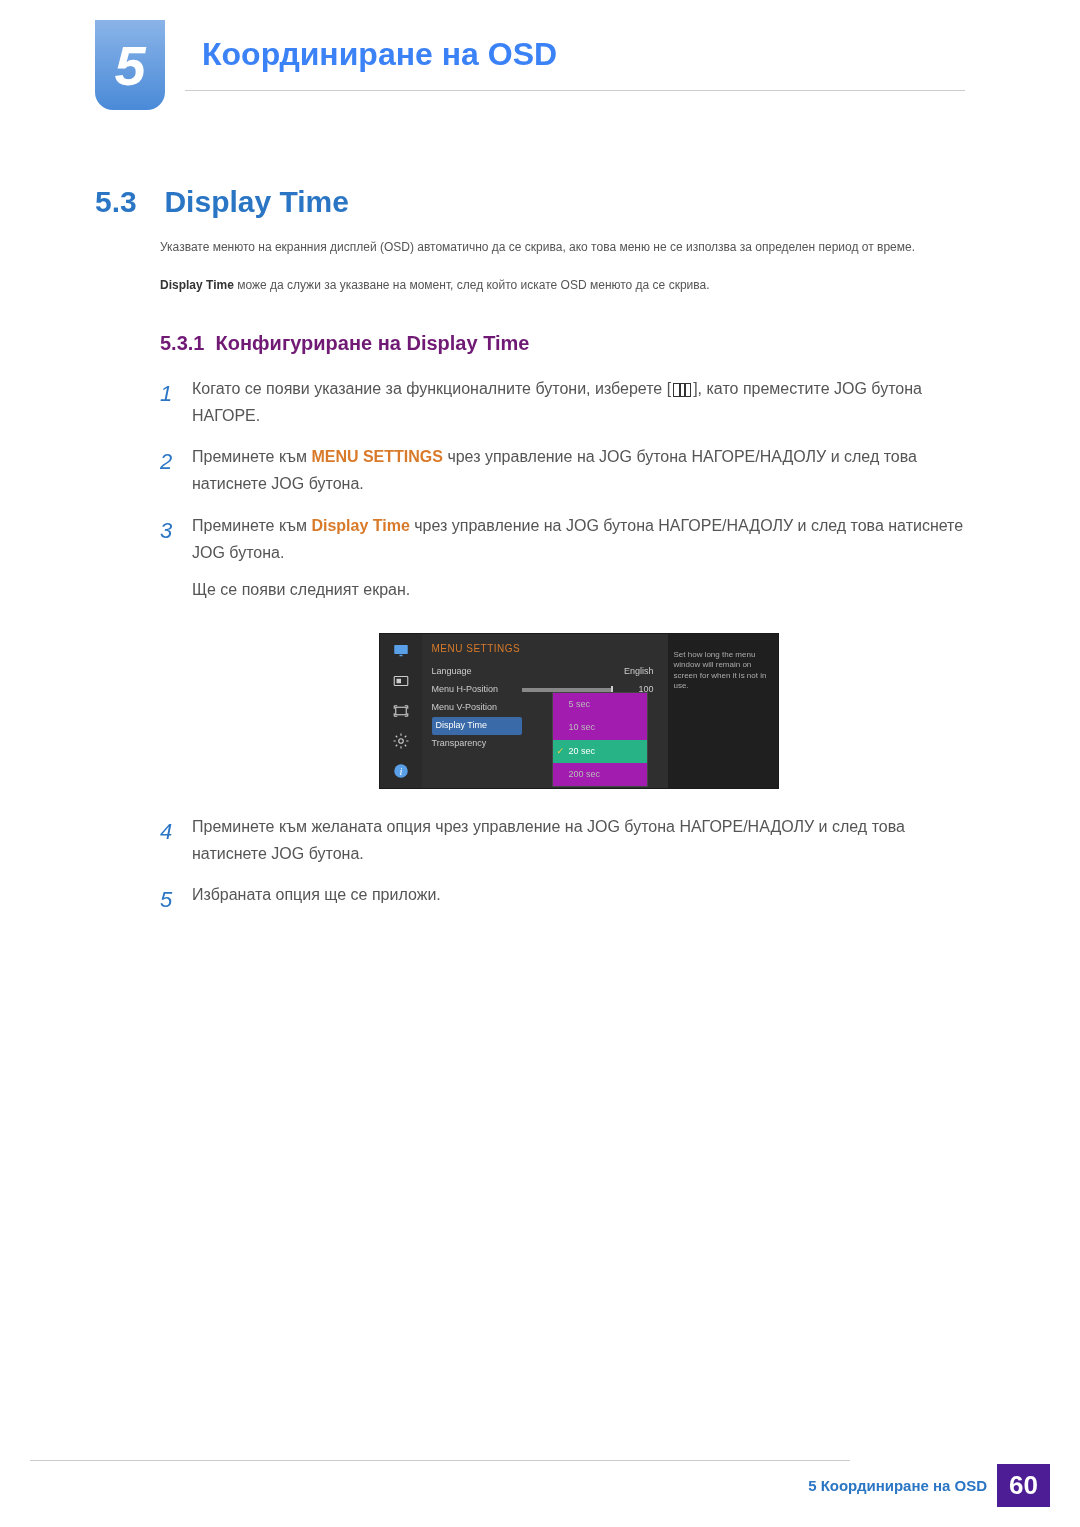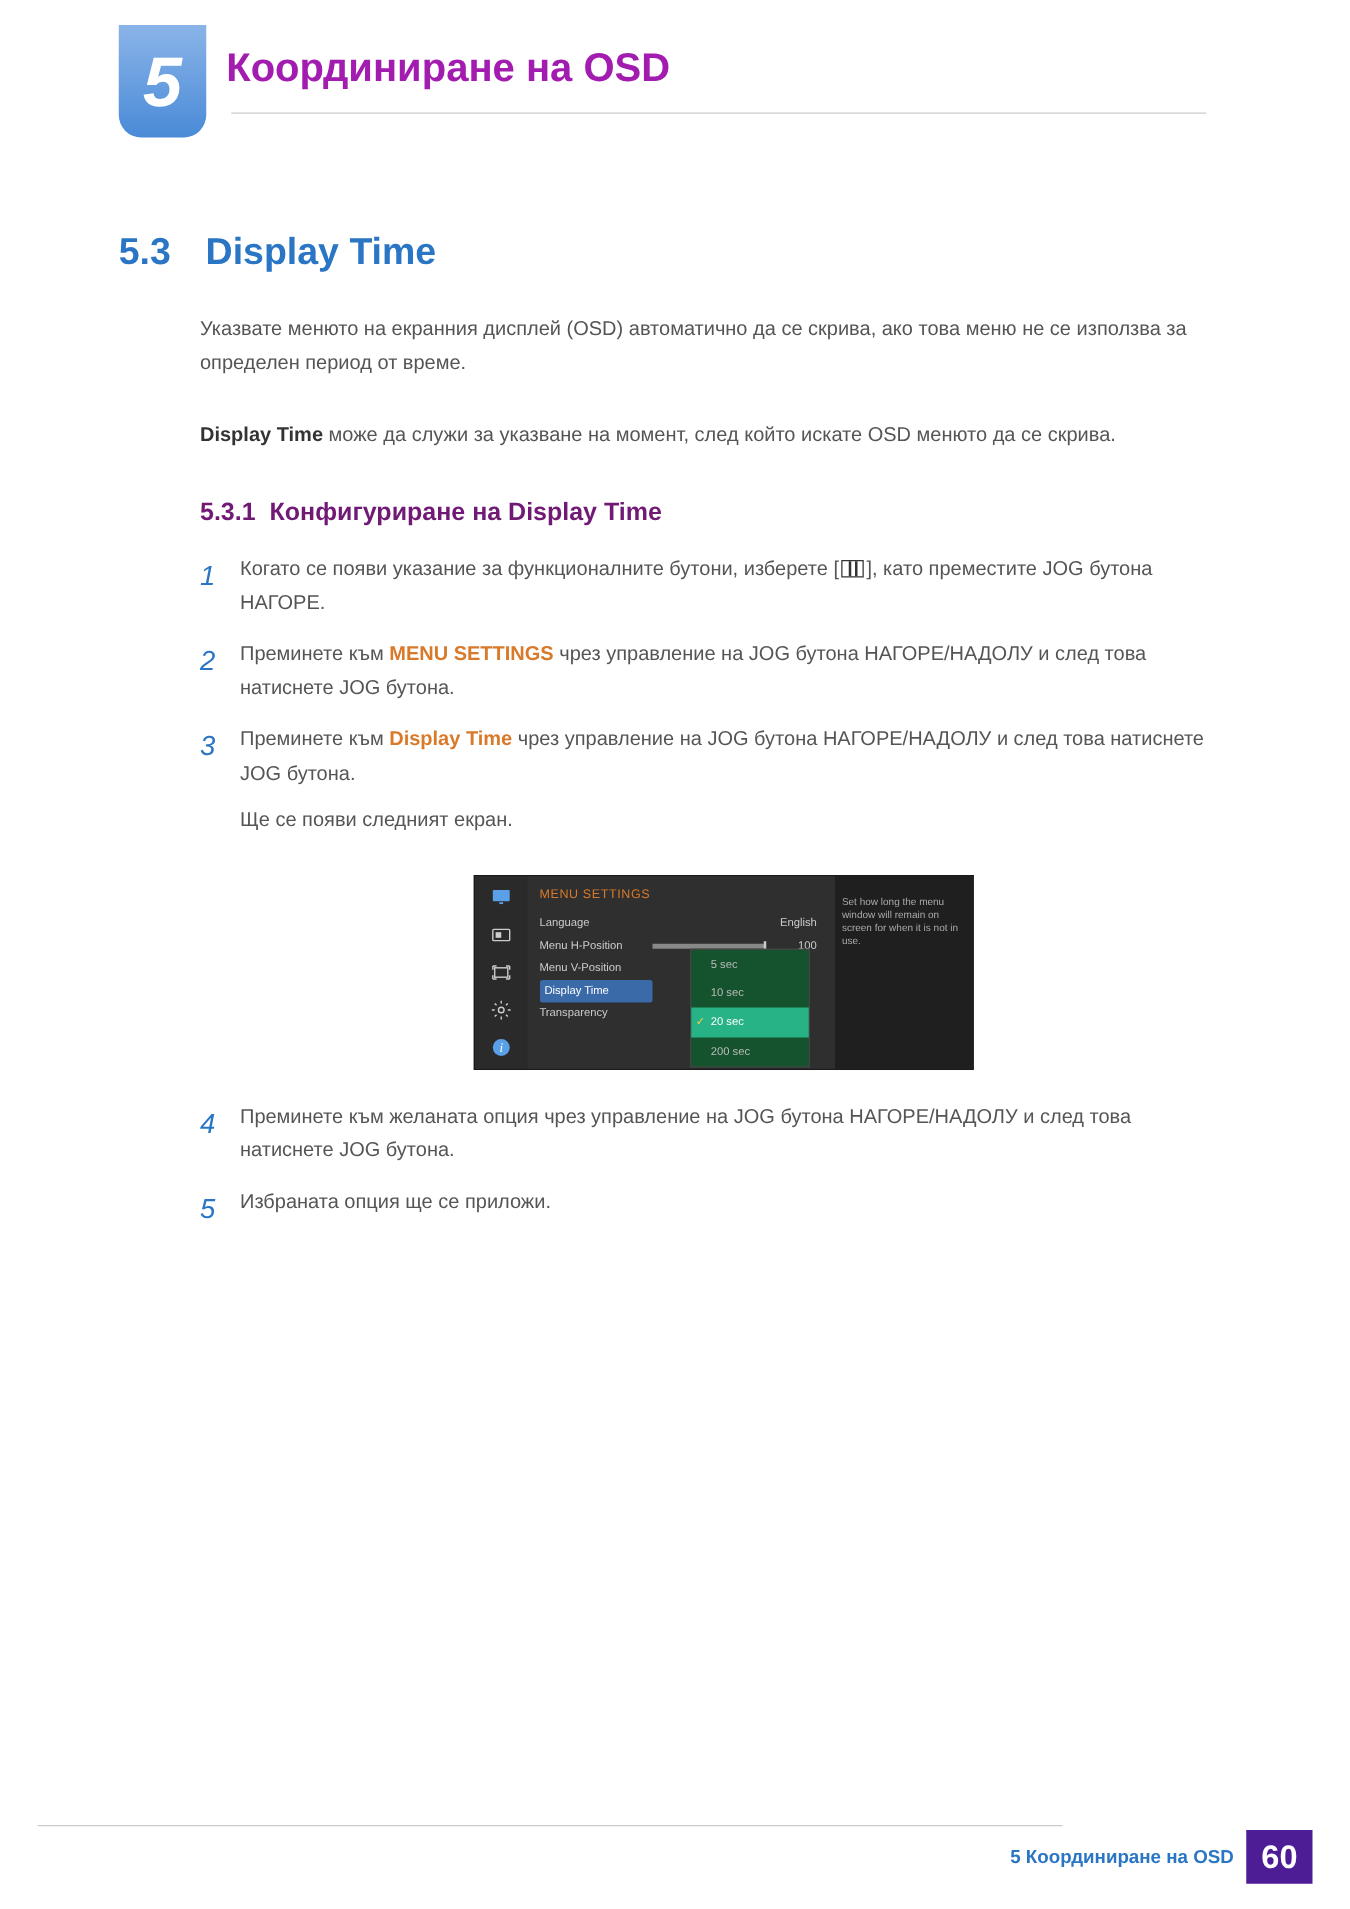--- a/index.html
+++ b/index.html
@@ -23,24 +23,24 @@
     align-items: center;
     justify-content: center;
     color: #fff;
     font-size: 56px;
     font-weight: bold;
     font-style: italic;
   }
   .chapter-title {
     position: absolute;
     top: 36px;
-    left: 181px;
+    left: 202px;
     font-size: 32px;
     font-weight: bold;
-    color: #a21caf;
+    color: #3b82f6;
   }
   .chapter-underline {
     position: absolute;
     top: 90px;
     left: 185px;
     width: 780px;
     border-top: 1px solid #ccc;
   }
   .content {
     position: absolute;
@@ -57,22 +57,22 @@
     vertical-align: top;
   }
   .section-title {
     color: #2a76c4;
     font-size: 30px;
     font-weight: bold;
     display: inline-block;
   }
   .para {
     margin-left: 65px;
-    margin-top: 31px;
-    font-size: 16px;
+    margin-top: 18px;
+    font-size: 12px;
     line-height: 1.7;
     color: #555;
   }
   .bold { font-weight: bold; color: #333; }
   .subsection {
     margin-left: 65px;
     margin-top: 36px;
     color: #701a75;
     font-size: 20px;
     font-weight: bold;
@@ -180,21 +180,21 @@
     top: -2px;
     width: 2px;
     height: 8px;
     background: #ccc;
   }
   .osd-dropdown {
     position: absolute;
     top: 58px;
     left: 130px;
     width: 96px;
-    background: #14532d;
+    background: #a21caf;
     border: 1px solid #444;
     font-size: 9px;
   }
   .osd-opt {
     padding: 4px 6px 4px 16px;
     color: #bbb;
     position: relative;
   }
   .osd-opt.sel {
     background: #27b385;

